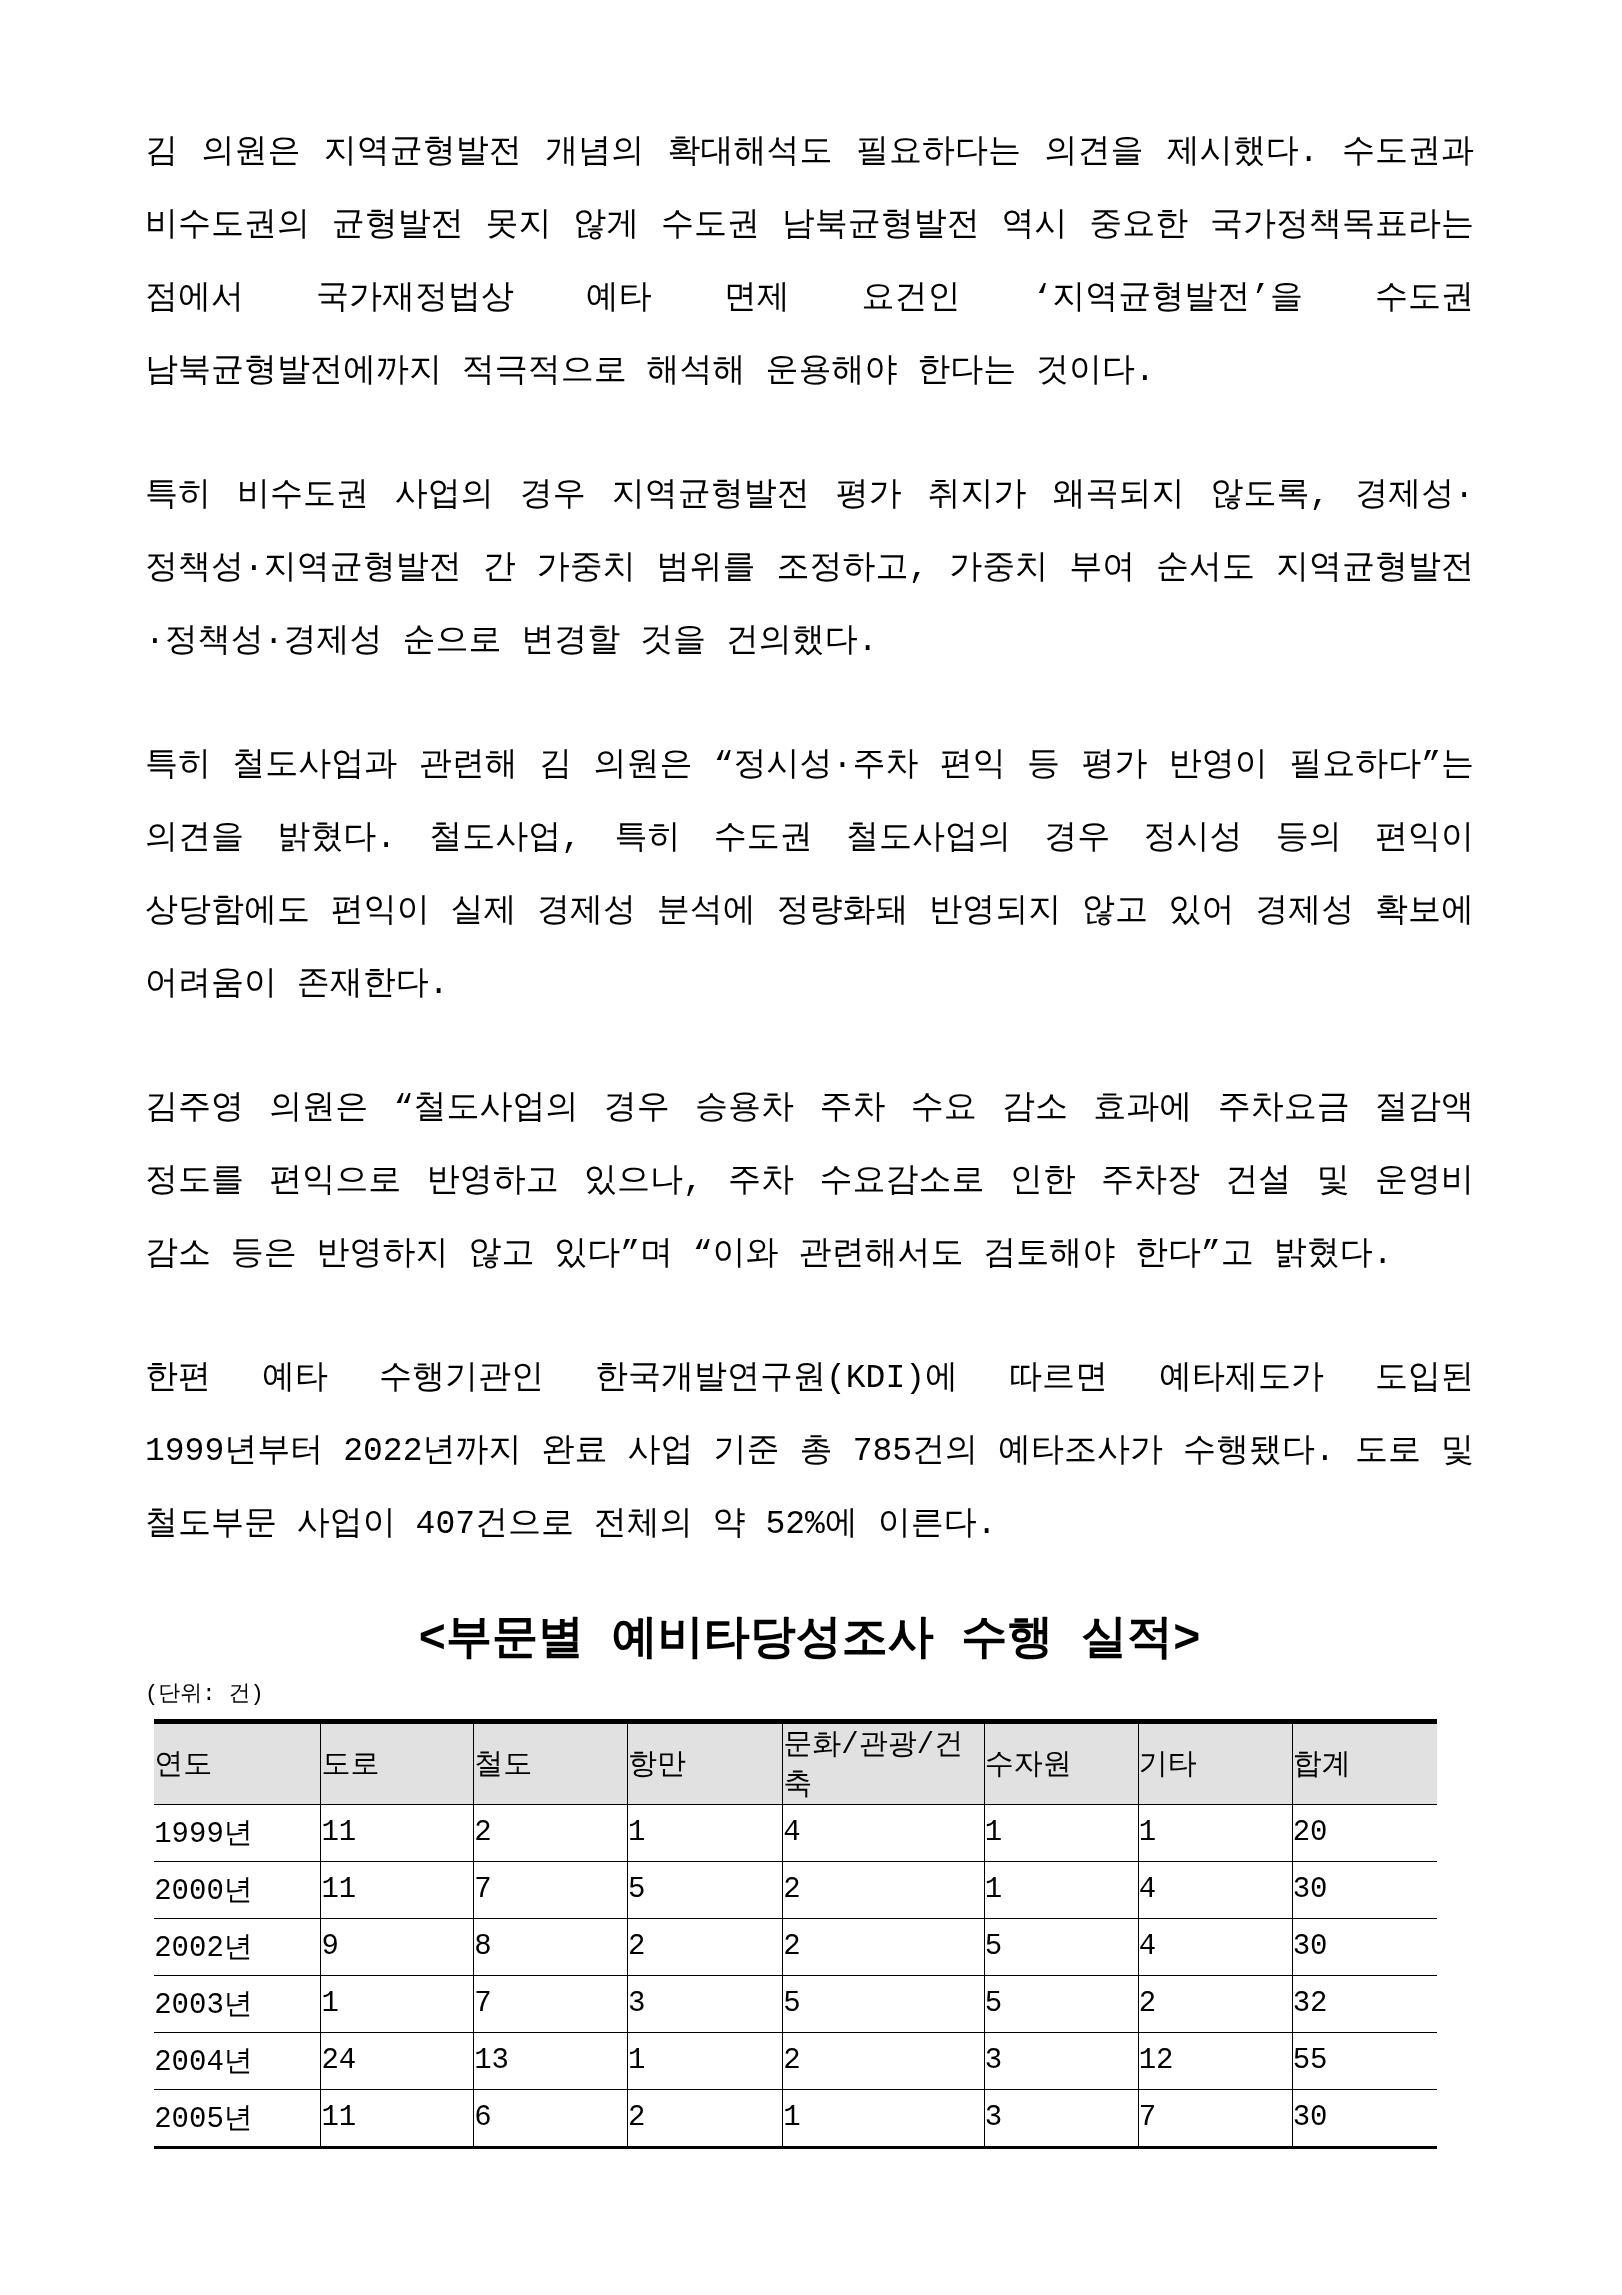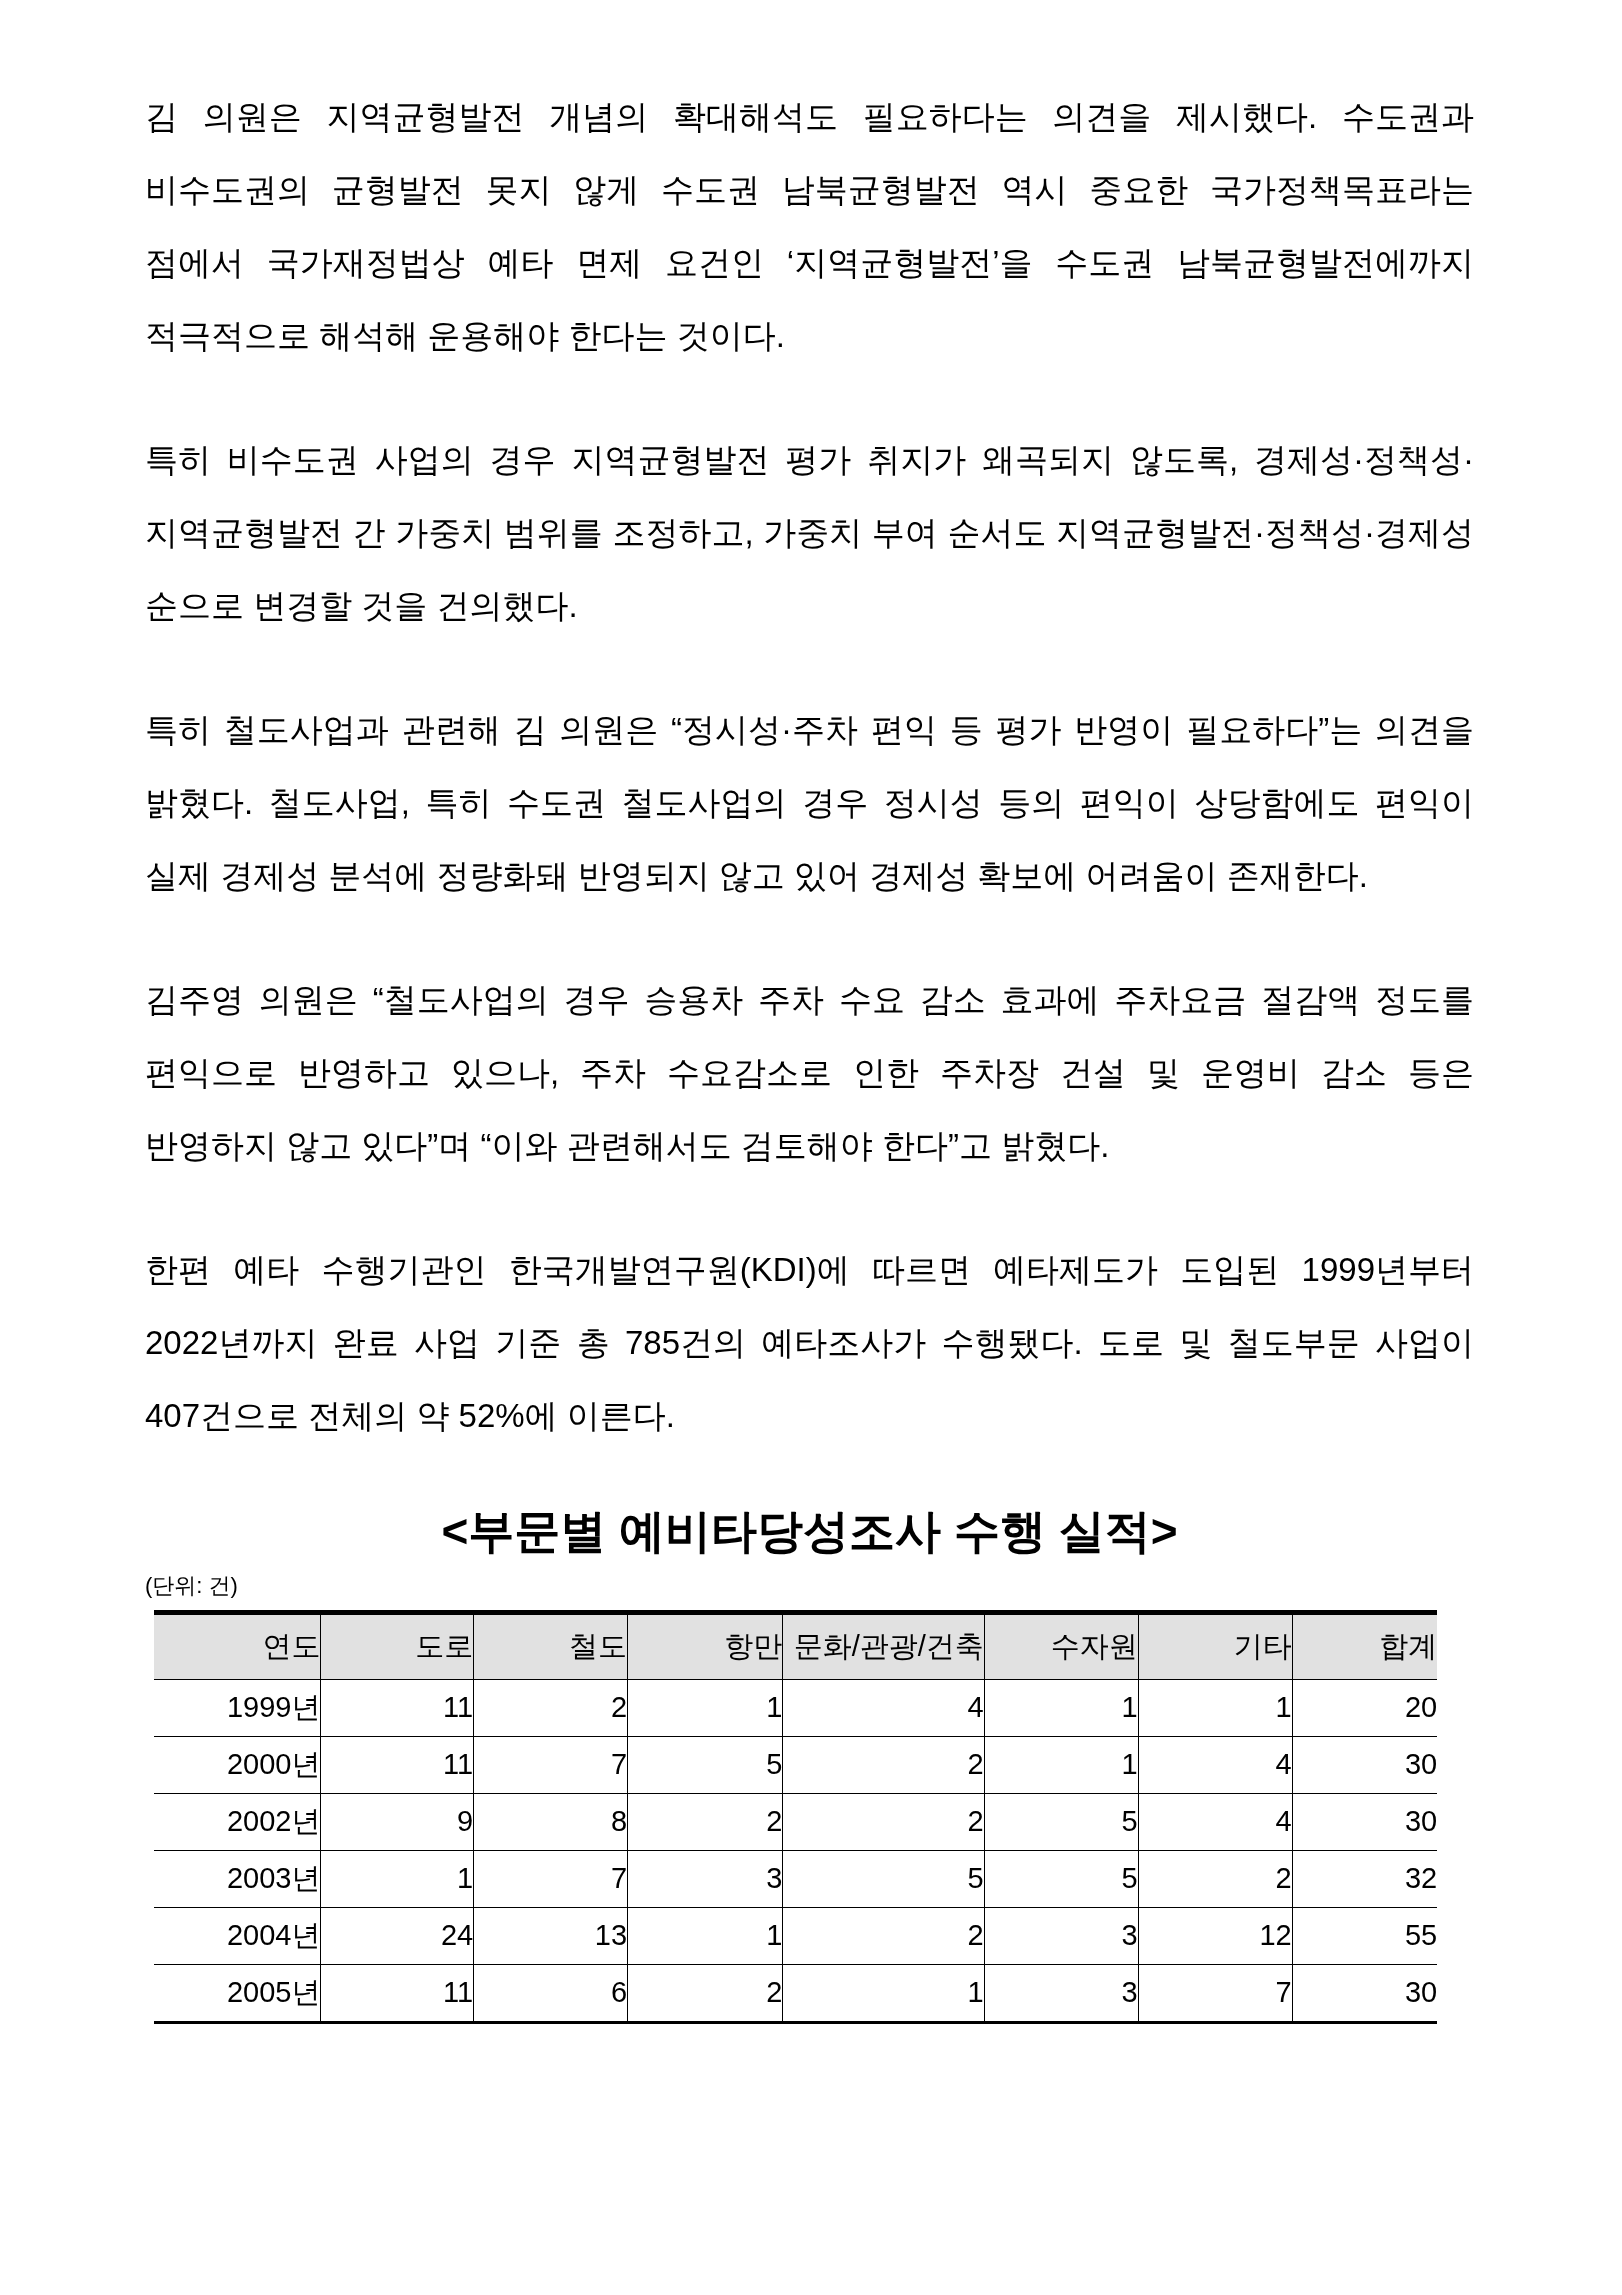--- a/index.html
+++ b/index.html
@@ -6,21 +6,22 @@
   .page {
     position: relative;
     width: 1623px;
     height: 2295px;
     background: #ffffff;
     color: #000000;
     font-family: "Liberation Sans", "DejaVu Sans", sans-serif;
     overflow: hidden;
   }
   .content {
-    padding: 80px 149px 0 145px;
+    padding: 116px 149px 0 145px;
+    font-family: Liberation Mono, monospace;
   }
   .body-par {
     font-size: 33px;
     line-height: 73px;
     text-align: justify;
     word-break: keep-all;
     margin: 0 0 51px 0;
   }
   .table-title {
     text-align: center;
@@ -34,21 +35,21 @@
     font-size: 22px;
     margin: 22px 16.4px 10.5px 0;
     line-height: 26px;
   }
   table.data-table {
     border-collapse: collapse;
     table-layout: fixed;
     width: 1283px;
     margin: 3.9px 0 0 9.2px;
     font-size: 29px;
-    text-align: right;
+    text-align: left;
     border-top: 5.9px solid #000000;
     border-bottom: 3.9px solid #000000;
   }
   table.data-table th {
     background: #e1e1e1;
     height: 64px;
     font-weight: normal;
     border-bottom: 1.3px solid #000000;
     padding: 0;
   }

